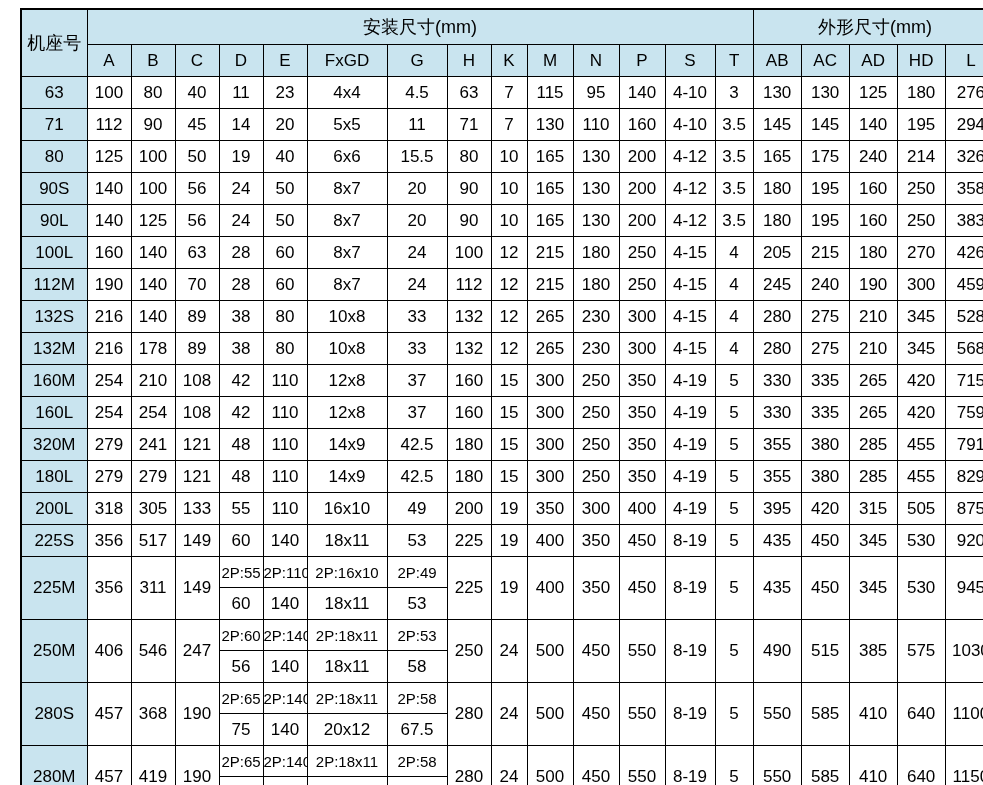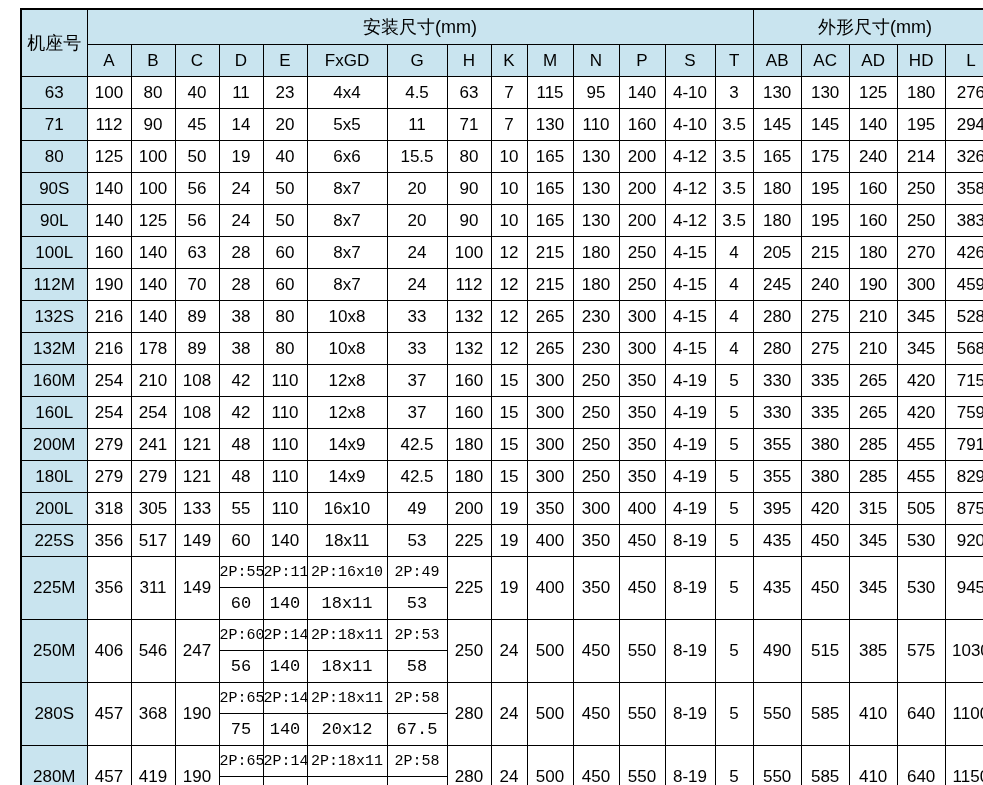--- a/index.html
+++ b/index.html
@@ -59,21 +59,20 @@
   
   .split {
     padding: 0 !important;
     height: 62px;
   }
   .split .top, .split .bot {
     height: 31px;
     line-height: 31px;
     box-sizing: border-box;
     font-size: 15px;
-    font-family: Liberation Mono, monospace;
   }
   .split .top {
     border-bottom: 1px solid #000;
   }
   .split .bot {
     font-size: 17px;
   }
   td.tall {
     height: 62px;
   }
@@ -383,21 +382,21 @@
         <td>4-19</td>
         <td>5</td>
         <td>330</td>
         <td>335</td>
         <td>265</td>
         <td>420</td>
         <td>759</td>
       </tr>
 
       <tr>
-        <td class="rowlabel">200M</td>
+        <td class="rowlabel">320M</td>
         <td>279</td>
         <td>241</td>
         <td>121</td>
         <td>48</td>
         <td>110</td>
         <td>14x9</td>
         <td>42.5</td>
         <td>180</td>
         <td>15</td>
         <td>300</td>

